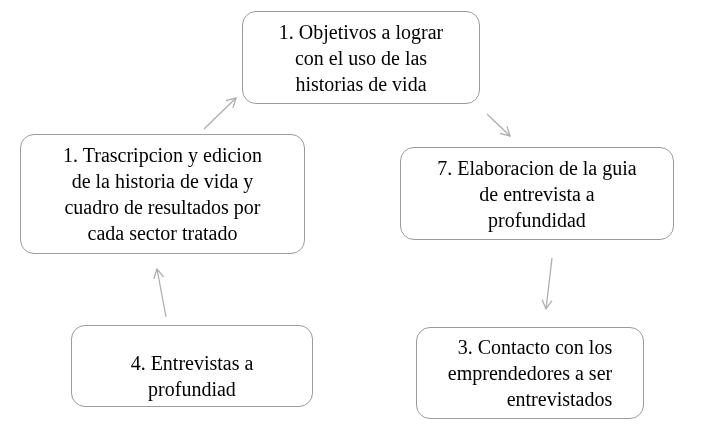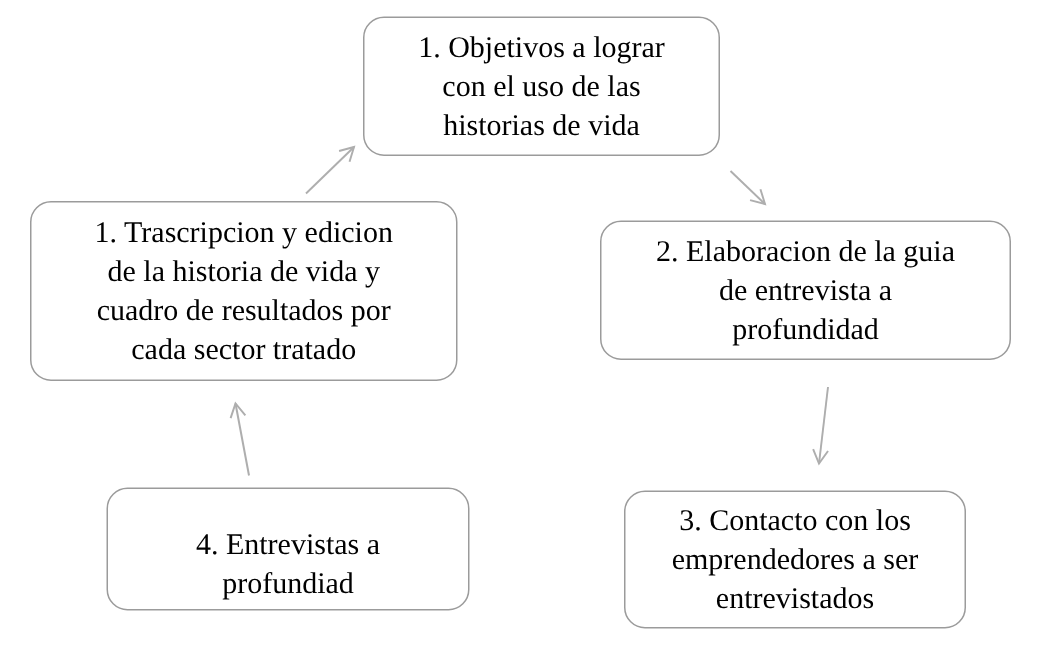--- a/index.html
+++ b/index.html
@@ -41,21 +41,21 @@
     padding: 4px 8px;
   }
   .node-label {
     white-space: pre-line;
     font-size: 20px;
     line-height: 26px;
     color: var(--text);
   }
   .node1 { left: 242px; top: 11px;  width: 238px; height: 93px; }
   .node2 { left: 400px; top: 147px; width: 274px; height: 93px; }
-  .node3 { left: 416px; top: 327px; width: 228px; height: 92px; }
+  .node3 { left: 416px; top: 327px; width: 228px; height: 92px; text-align: right; }
   .node4 { left: 71px;  top: 325px; width: 242px; height: 82px; align-items: flex-end; }
   .node5 { left: 20px;  top: 134px; width: 285px; height: 120px; }
   .arrow-line { stroke: var(--arrow); stroke-width: 1.3; fill: none; }
 </style>
 </head>
 <body>
 
 <div class="canvas">
 
   <svg class="arrows" width="706" height="435" viewBox="0 0 706 435" xmlns="http://www.w3.org/2000/svg">
@@ -70,21 +70,21 @@
     <line class="arrow-line" x1="204" y1="129" x2="236" y2="98" marker-end="url(#openArrow)"></line>
   </svg>
 
   <div class="node node1">
     <span class="node-label">1. Objetivos a lograr
 con el uso de las
 historias de vida</span>
   </div>
 
   <div class="node node2">
-    <span class="node-label">2. Elaboracion de la guia
+    <span class="node-label">7. Elaboracion de la guia
 de entrevista a
 profundidad</span>
   </div>
 
   <div class="node node3">
     <span class="node-label">3. Contacto con los
 emprendedores a ser
 entrevistados</span>
   </div>
 

